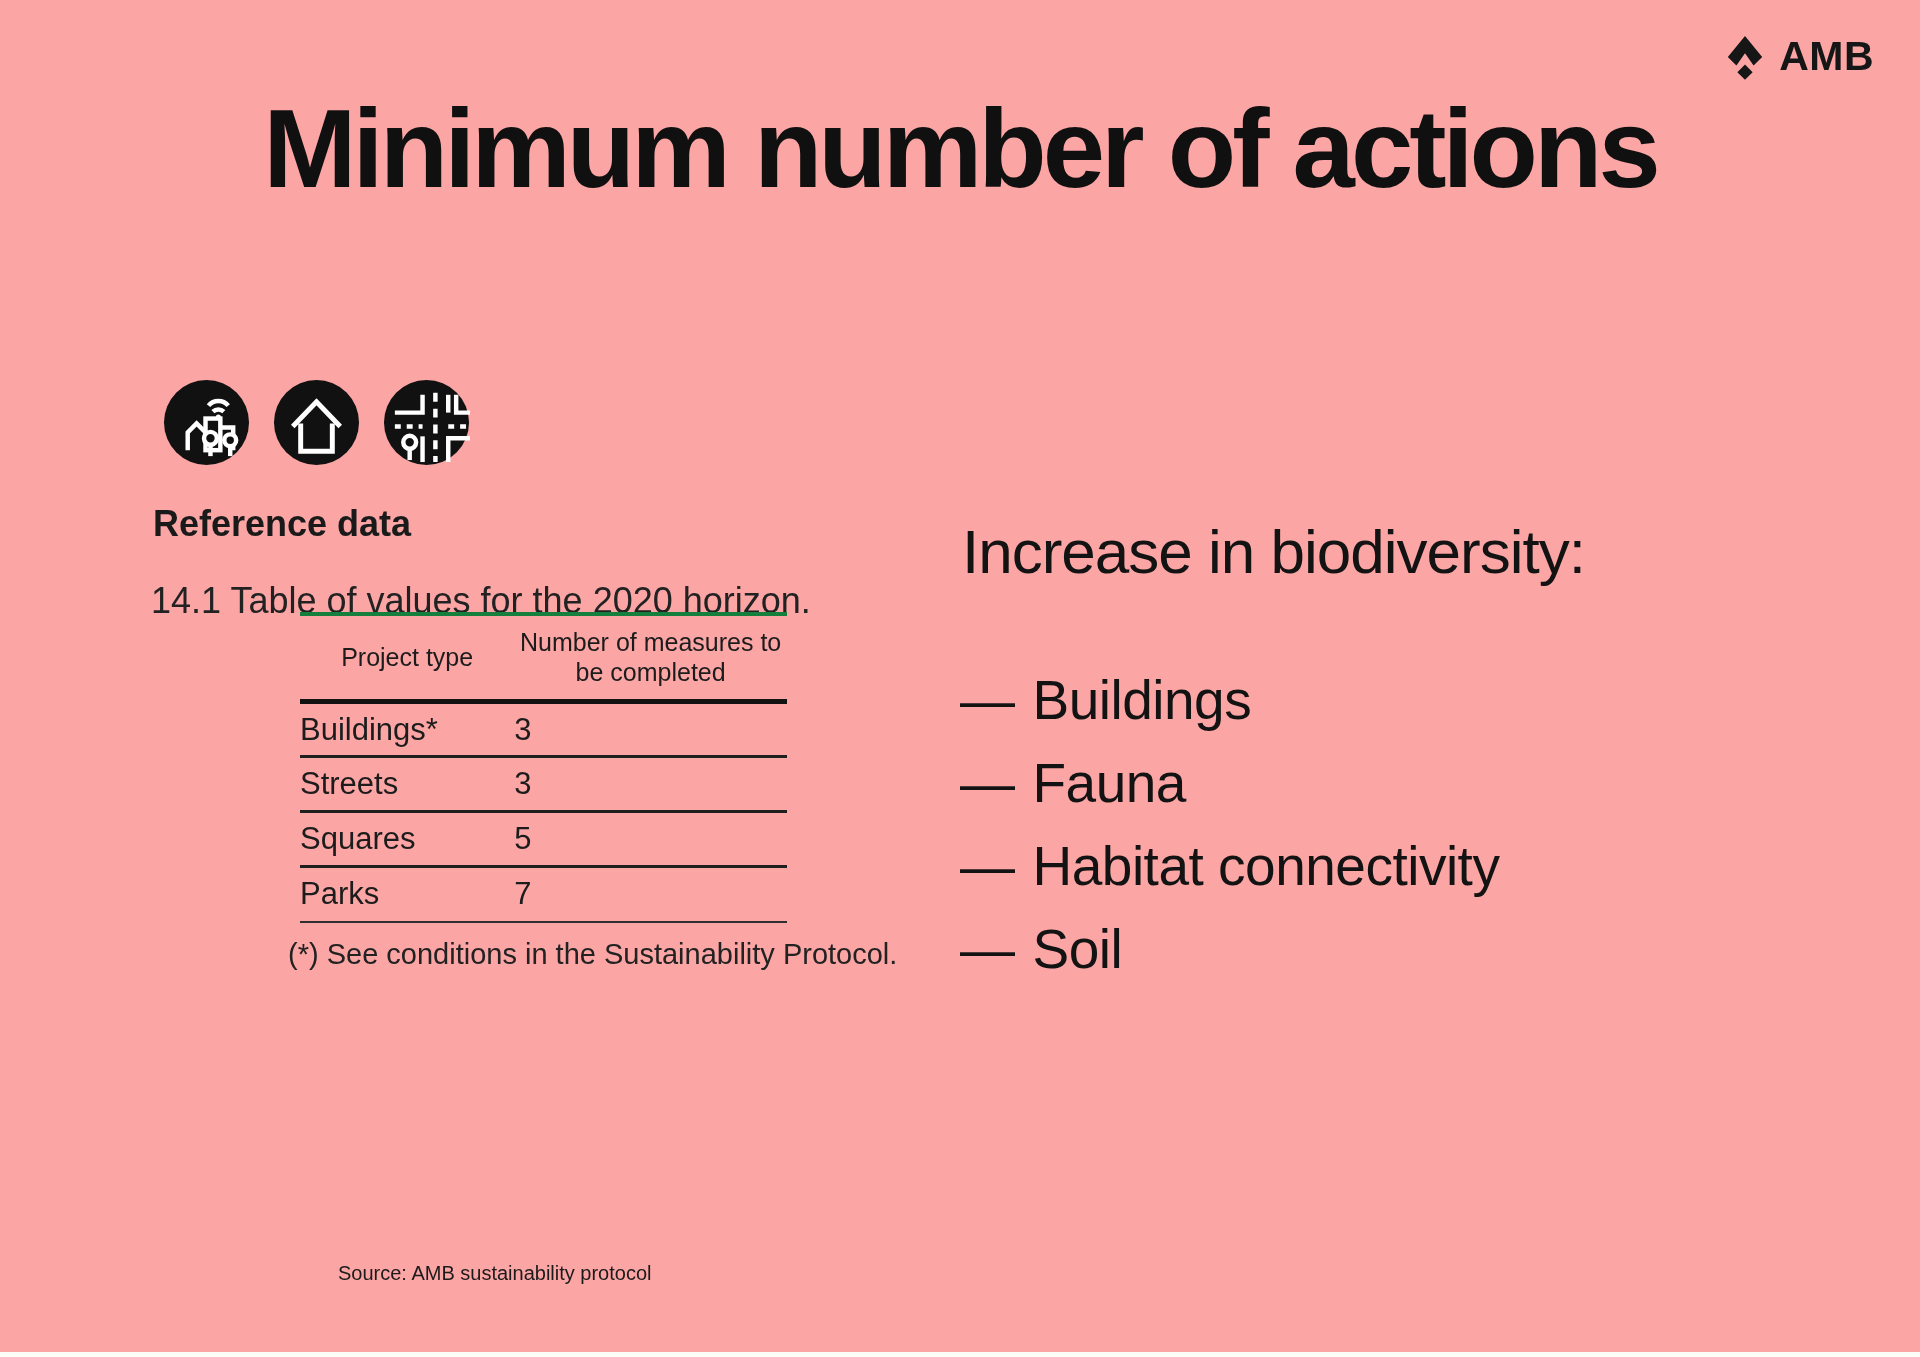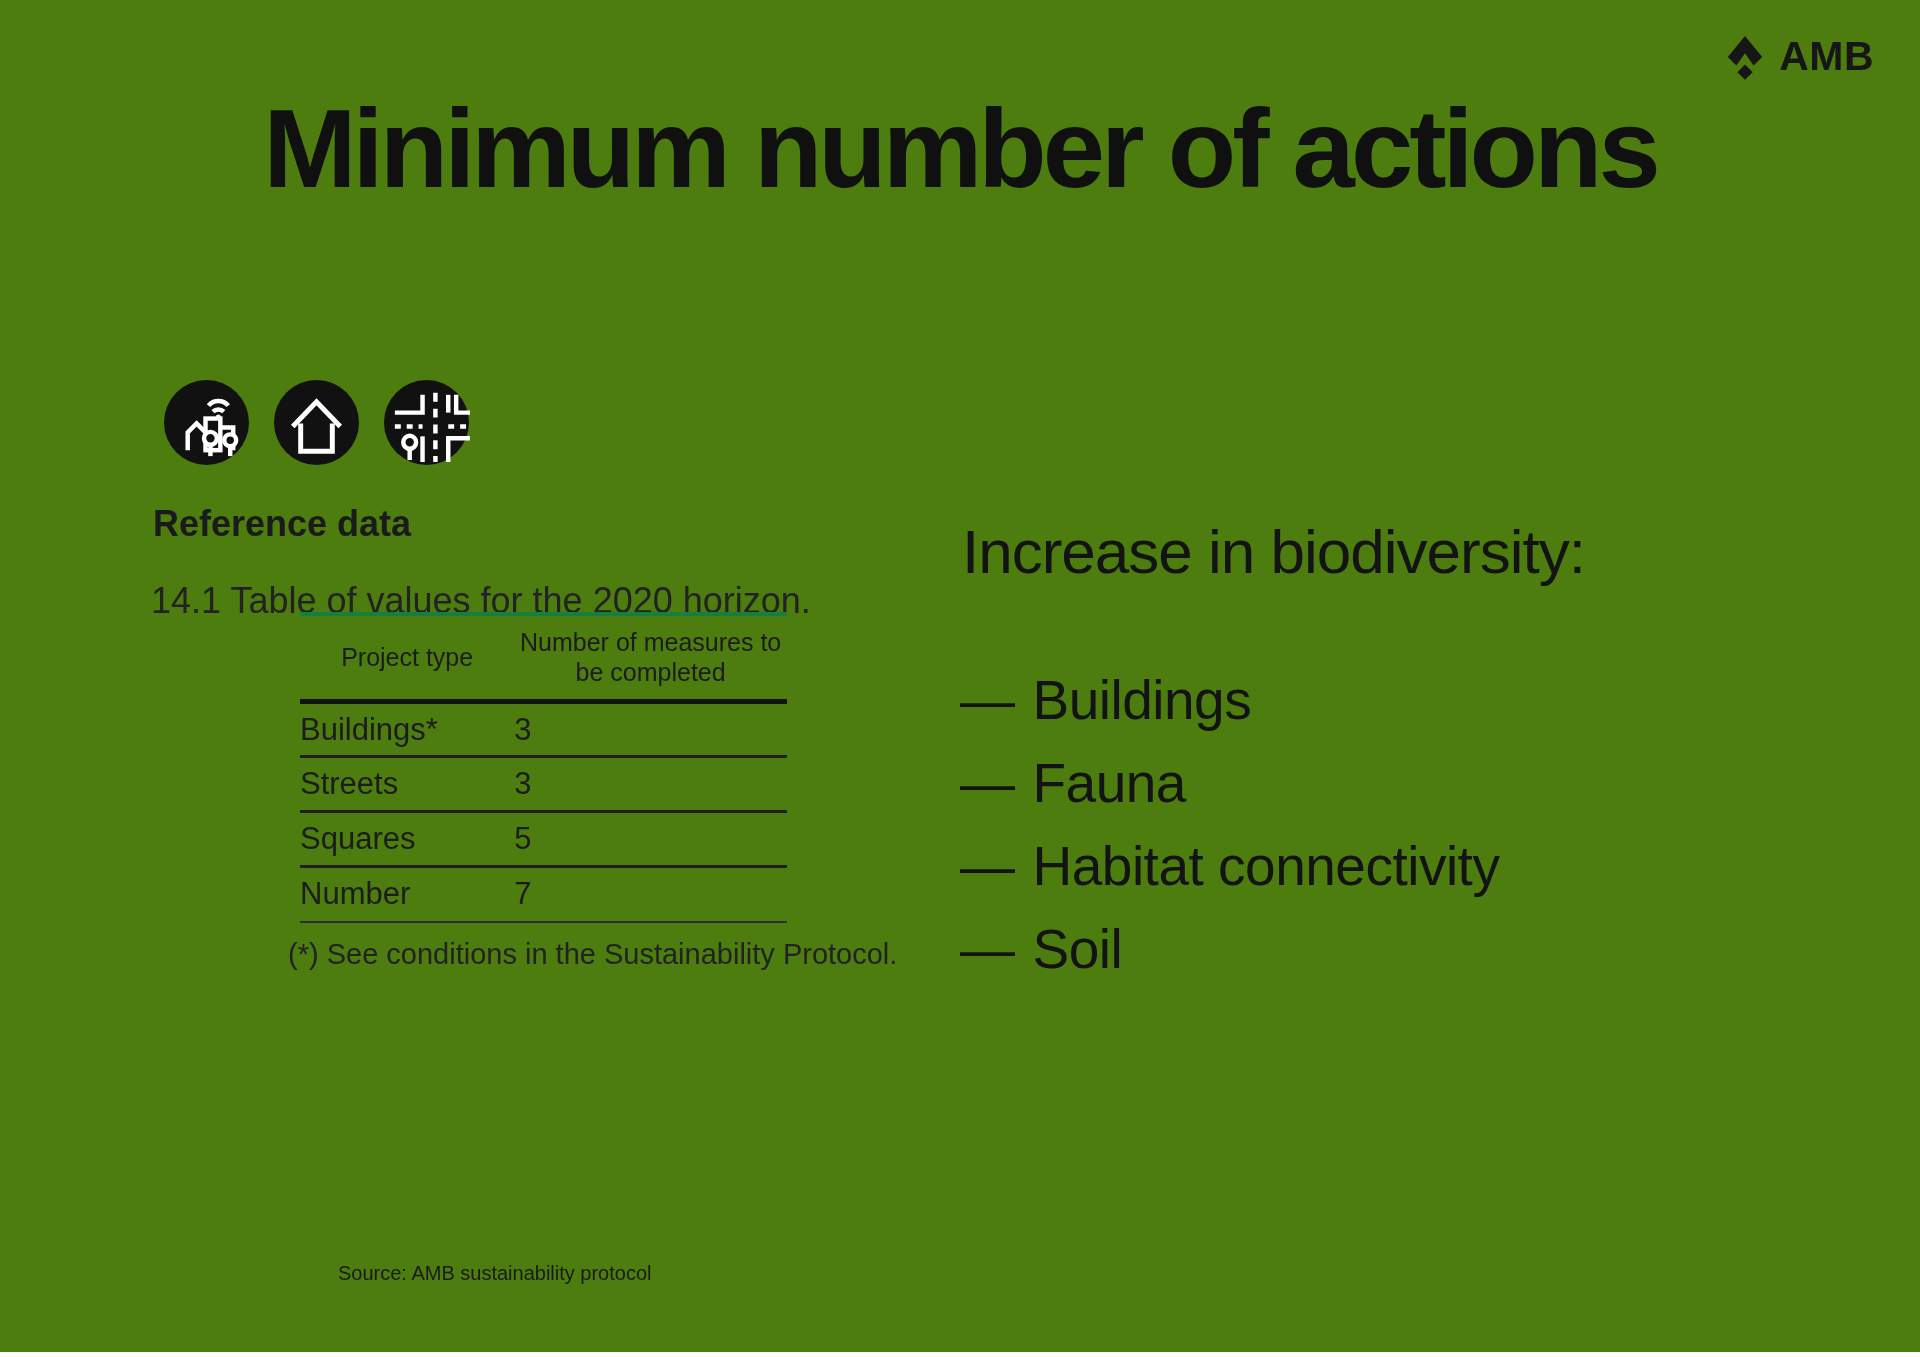--- a/index.html
+++ b/index.html
@@ -5,21 +5,21 @@
   * { margin: 0; padding: 0; box-sizing: border-box; }
   html, body { width: 1920px; height: 1357px; }
   body {
     font-family: "Liberation Sans", sans-serif;
     background: #ffffff;
   }
   .slide {
     position: relative;
     width: 1920px;
     height: 1357px;
-    background: #4d7c0f;
+    background: #fca5a5;
     overflow: hidden;
     color: #141414;
   }
   .bottom-strip {
     position: absolute;
     left: 0; bottom: 0;
     width: 100%; height: 5px;
     background: #fdfef7;
   }
   
@@ -212,21 +212,21 @@
       </tr>
       <tr>
         <td>Streets</td>
         <td>3</td>
       </tr>
       <tr>
         <td>Squares</td>
         <td>5</td>
       </tr>
       <tr>
-        <td>Number</td>
+        <td>Parks</td>
         <td>7</td>
       </tr>
     </tbody>
   </table>
 
   <p class="ref-footnote">(*) See conditions in the Sustainability Protocol.</p>
 
   <h2 class="bio-heading">Increase in biodiversity:</h2>
   <ul class="bio-list">
     <li>

